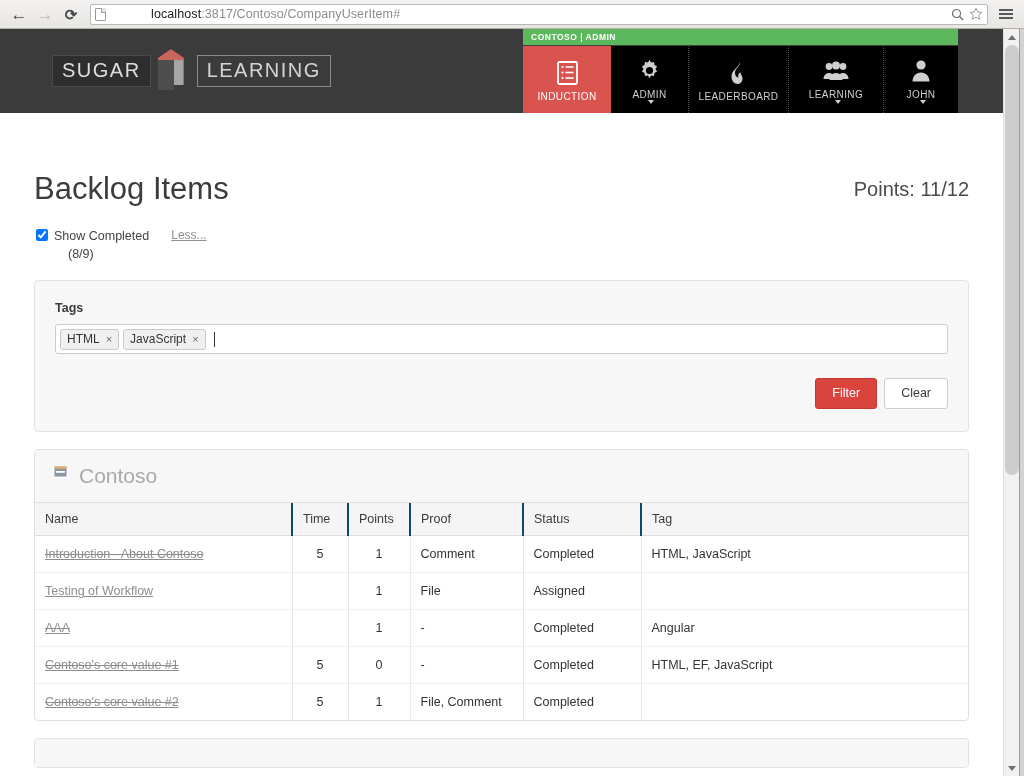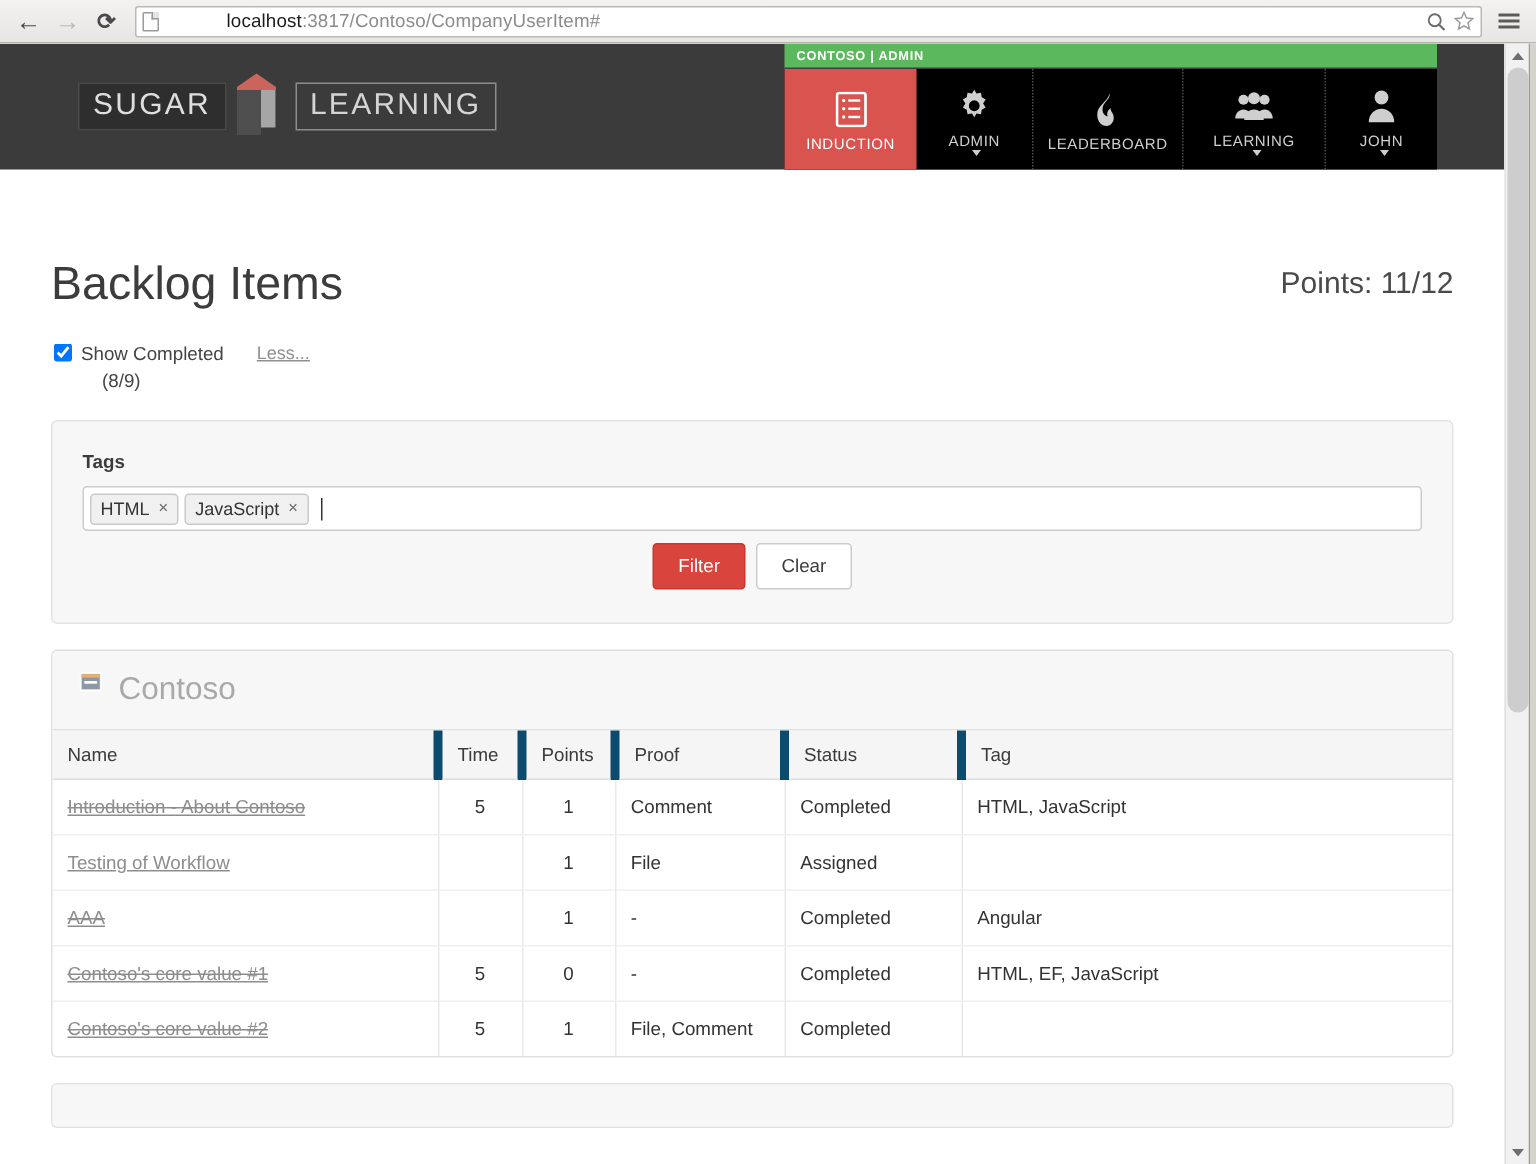--- a/index.html
+++ b/index.html
@@ -364,22 +364,22 @@
     color: #666666;
     font-size: 11px;
   }
   .caret-bar {
     display: inline-block;
     width: 1px; height: 15px;
     background: #333333;
     margin-left: 4px;
   }
   .btn-row {
-    display: flex; justify-content: center;
-    margin-top: 8px;
+    display: flex; justify-content: flex-end;
+    margin-top: 24px;
   }
   .btn {
     font-size: 12.5px;
     padding: 7px 16px;
     border-radius: 3px;
     border: 1px solid transparent;
     line-height: 1.2;
     cursor: pointer;
   }
   .btn-filter {
@@ -420,21 +420,21 @@
     border-collapse: collapse;
     font-size: 12.5px;
   }
   table.items th {
     background: #f5f5f5;
     text-align: left;
     font-weight: normal;
     color: #3b3b3b;
     padding: 9px 10px;
     border-bottom: 1px solid #dddddd;
-    border-right: 6px solid #0c4a6e;
+    border-right: 2px solid #0c4a6e;
   }
   table.items th:last-child { border-right: none; }
   table.items td {
     padding: 11px 10px;
     border-right: 1px solid #e9e9e9;
     color: #333333;
     vertical-align: middle;
   }
   table.items td:last-child { border-right: none; }
   table.items tbody tr { border-bottom: 1px solid #f0f0f0; }

